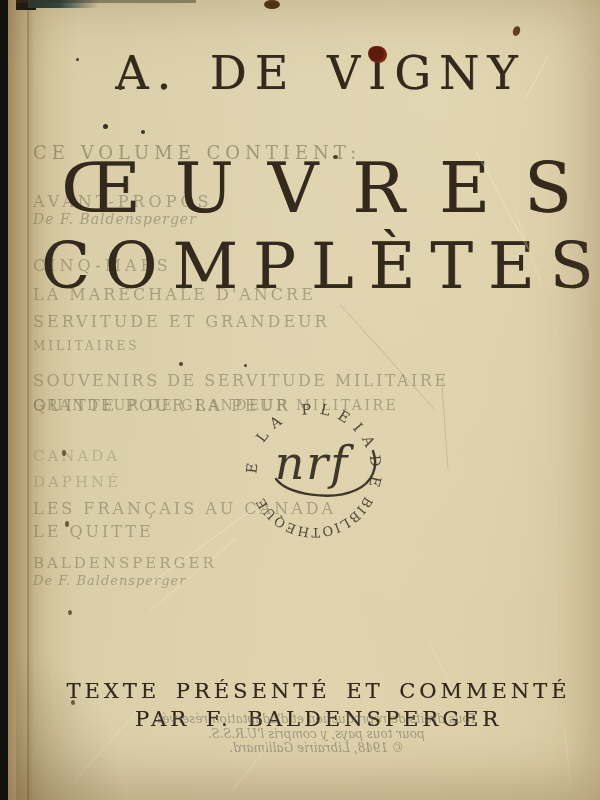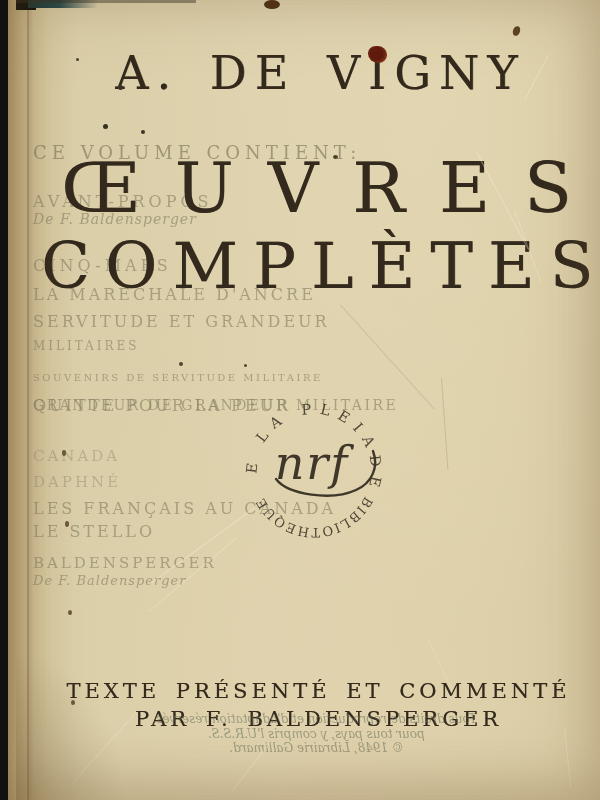--- a/index.html
+++ b/index.html
@@ -45,21 +45,21 @@
   
   .gl{position:absolute;left:25px;right:0;text-align:left;line-height:1;white-space:nowrap;
       color:rgba(134,128,98,0.62);}
   .gl-0 {top:144px;font-size:18px;letter-spacing:5px;color:rgba(128,122,92,0.68);}
   .gl-1 {top:194px;font-size:16px;letter-spacing:4px;}
   .gl-2 {top:212px;font-size:14px;font-style:italic;letter-spacing:1px;}
   .gl-3 {top:258px;font-size:16px;letter-spacing:4px;}
   .gl-4 {top:287px;font-size:16px;letter-spacing:3px;}
   .gl-5 {top:314px;font-size:16px;letter-spacing:3px;}
   .gl-6 {top:340px;font-size:12px;letter-spacing:3px;}
-  .gl-7 {top:373px;font-size:10px;letter-spacing:2.5px;}
+  .gl-7 {top:373px;font-size:16px;letter-spacing:2.5px;}
   .gl-8 {top:398px;font-size:14px;letter-spacing:2.5px;}
   .gl-9 {top:398px;font-size:16px;letter-spacing:3px;}
   .gl-10{top:449px;font-size:15px;letter-spacing:3px;opacity:.65;}
   .gl-11{top:475px;font-size:15px;letter-spacing:3px;opacity:.65;}
   .gl-12{top:501px;font-size:16px;letter-spacing:3px;}
   .gl-13{top:524px;font-size:16px;letter-spacing:3px;}
   .gl-14{top:556px;font-size:15px;letter-spacing:3px;}
   .gl-15{top:574px;font-size:13px;font-style:italic;letter-spacing:1px;}
 
   .cp{position:absolute;left:25px;right:0;text-align:center;line-height:1;white-space:nowrap;
@@ -115,21 +115,21 @@
     <div class="gl gl-3">CINQ-MARS</div>
     <div class="gl gl-4">LA MARÉCHALE D'ANCRE</div>
     <div class="gl gl-5">SERVITUDE ET GRANDEUR</div>
     <div class="gl gl-6">MILITAIRES</div>
     <div class="gl gl-7">SOUVENIRS DE SERVITUDE MILITAIRE</div>
     <div class="gl gl-8">GRANDEUR DE GRANDEUR MILITAIRE</div>
     <div class="gl gl-9">QUITTE POUR LA PEUR</div>
     <div class="gl gl-10">CANADA</div>
     <div class="gl gl-11">DAPHNÉ</div>
     <div class="gl gl-12">LES FRANÇAIS AU CANADA</div>
-    <div class="gl gl-13">LE STELLO</div>
+    <div class="gl gl-13">LE QUITTE</div>
     <div class="gl gl-14">BALDENSPERGER</div>
     <div class="gl gl-15">De F. Baldensperger</div>
   </div>
 
   <svg class="nrf" viewBox="0 0 164 164">
     <defs>
       <path id="ringtop" d="M 25,82 A 57,57 0 0 1 139,82 A 57,57 0 0 1 25,82"></path>
       <path id="ringbot" d="M 139,82 A 57,57 0 0 1 25,82 A 57,57 0 0 1 139,82"></path>
     </defs>
     <text font-size="14.5" letter-spacing="8" fill="#3f372a" opacity="0.9" style="font-family:'DejaVu Serif','Liberation Serif',serif;">

